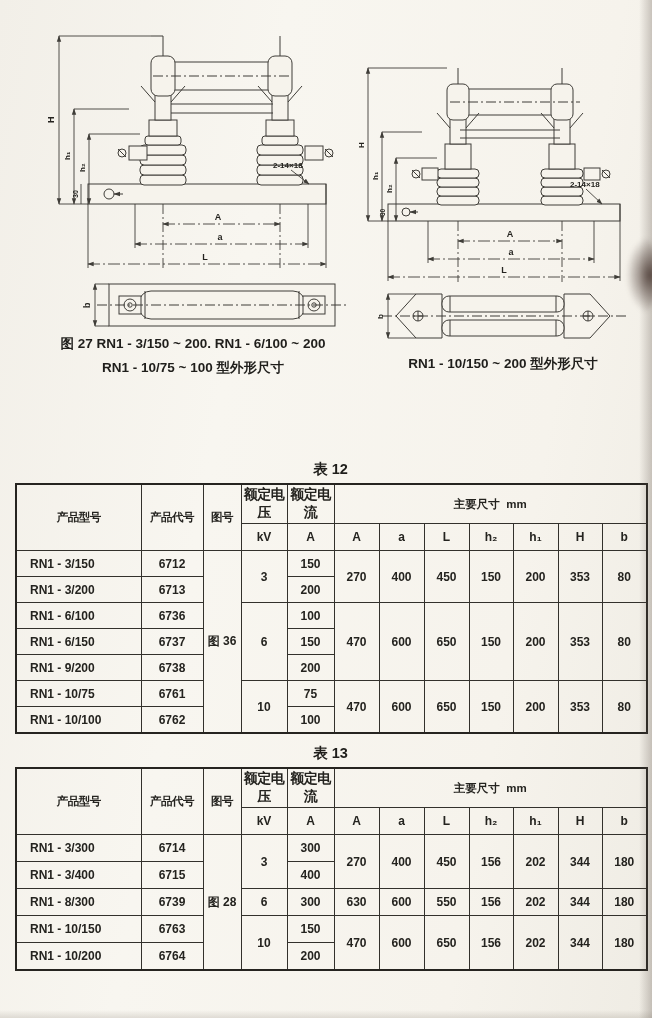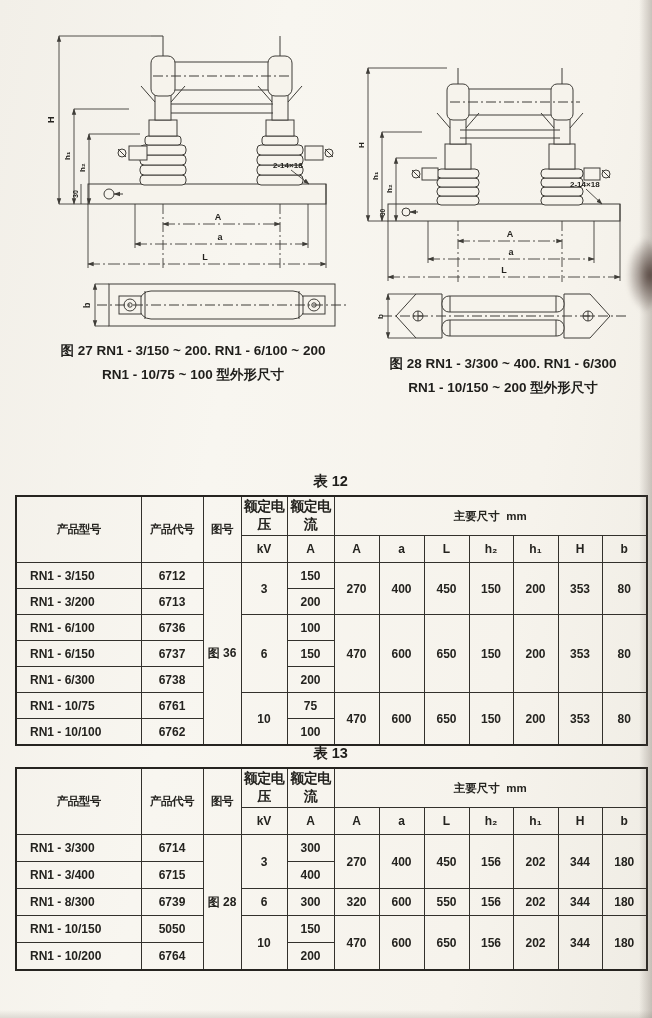--- a/index.html
+++ b/index.html
@@ -239,30 +239,29 @@
         <line x1="225" y1="260" x2="235" y2="260"></line>
         <line x1="230" y1="255" x2="230" y2="265"></line>
       <line x1="24" y1="260" x2="268" y2="260" stroke-dasharray="10 3 2 3"></line>
       <line x1="30" y1="238" x2="30" y2="282" marker-start="url(#ar28)" marker-end="url(#ar28)" stroke-width="0.9"></line>
       <line x1="30" y1="238" x2="58" y2="238" stroke-width="0.9"></line>
         <line x1="30" y1="282" x2="58" y2="282" stroke-width="0.9"></line>
     </g>
     <text x="25" y="263" transform="rotate(-90 25 263)" font-size="8" font-weight="bold" fill="#24231f">b</text>
   </svg>
 
-  <div class="caption" style="left:33px;top:339px;width:320px">
+  <div class="caption" style="left:33px;top:332px;width:320px">
     <div>图 27   RN1 - 3/150 ~ 200. RN1 - 6/100 ~ 200</div>
     <div>RN1 - 10/75 ~ 100 型外形尺寸</div>
   </div>
   <div class="caption" style="left:362px;top:352px;width:282px">
-    <div>图 28   RN1 - 3/300 ~ 400. RN1 - 6/300</div>
     <div>RN1 - 10/150 ~ 200 型外形尺寸</div>
   </div>
 
-  <div class="tbl-wrap" style="top:472px">
+  <div class="tbl-wrap" style="top:460px">
     <div class="tbl-title">表 12</div>
     <table class="t12">
       <colgroup>
         <col style="width:125px">
           <col style="width:62px">
           <col style="width:38px">
         <col style="width:46px">
           <col style="width:47px">
         <col style="width:45px">
           <col style="width:45px">
@@ -327,21 +326,21 @@
             <td rowspan="3">200</td>
             <td rowspan="3">353</td>
             <td rowspan="3">80</td>
           </tr>
           <tr>
             <td class="c-model">RN1 - 6/150</td>
             <td>6737</td>
             <td>150</td>
           </tr>
           <tr>
-            <td class="c-model">RN1 - 6/300</td>
+            <td class="c-model">RN1 - 9/200</td>
             <td>6738</td>
             <td>200</td>
           </tr>
           <tr>
             <td class="c-model">RN1 - 10/75</td>
             <td>6761</td>
             <td rowspan="2">10</td>
             <td>75</td>
             <td rowspan="2">470</td>
             <td rowspan="2">600</td>
@@ -418,31 +417,31 @@
           <tr>
             <td class="c-model">RN1 - 3/400</td>
             <td>6715</td>
             <td>400</td>
           </tr>
           <tr>
             <td class="c-model">RN1 - 8/300</td>
             <td>6739</td>
             <td>6</td>
             <td>300</td>
-            <td>320</td>
+            <td>630</td>
             <td>600</td>
             <td>550</td>
             <td>156</td>
             <td>202</td>
             <td>344</td>
             <td>180</td>
           </tr>
           <tr>
             <td class="c-model">RN1 - 10/150</td>
-            <td>5050</td>
+            <td>6763</td>
             <td rowspan="2">10</td>
             <td>150</td>
             <td rowspan="2">470</td>
             <td rowspan="2">600</td>
             <td rowspan="2">650</td>
             <td rowspan="2">156</td>
             <td rowspan="2">202</td>
             <td rowspan="2">344</td>
             <td rowspan="2">180</td>
           </tr>

